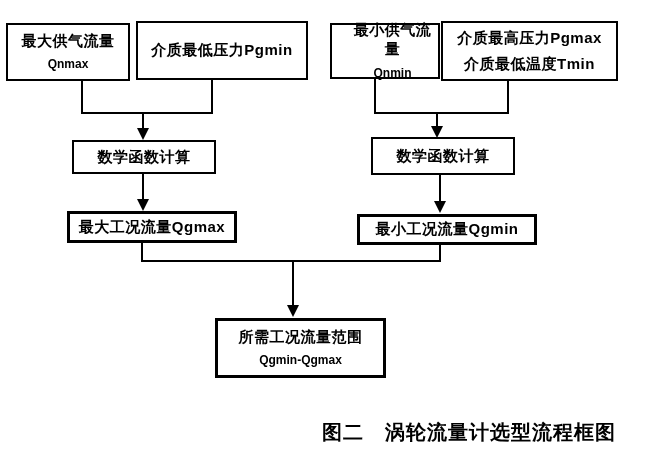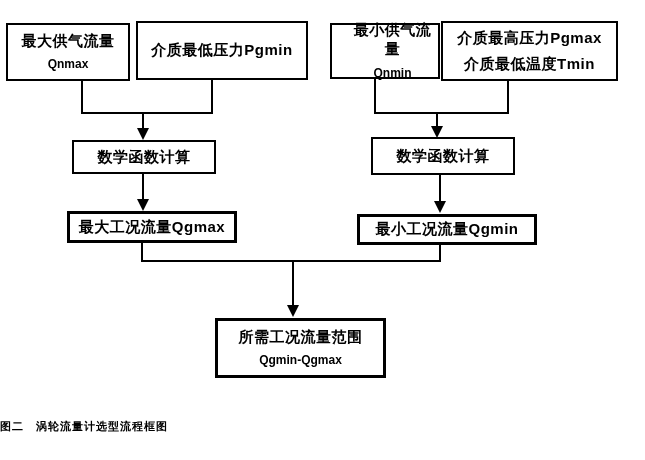--- a/index.html
+++ b/index.html
@@ -51,23 +51,23 @@
   }
   .node .latin {
     font-size: 12px;
     letter-spacing: 0;
   }
   .caption {
     position: absolute;
     left: 0;
     top: 419px;
     width: 616px;
-    text-align: left;
+    text-align: right;
     font-weight: bold;
-    font-size: 11px;
+    font-size: 20px;
     letter-spacing: 1px;
   }
 </style>
 </head>
 <body>
 
 <div class="canvas">
 
   <svg class="connectors" viewBox="0 0 645 460" xmlns="http://www.w3.org/2000/svg">
     <g stroke="#000000" stroke-width="2" fill="none">

